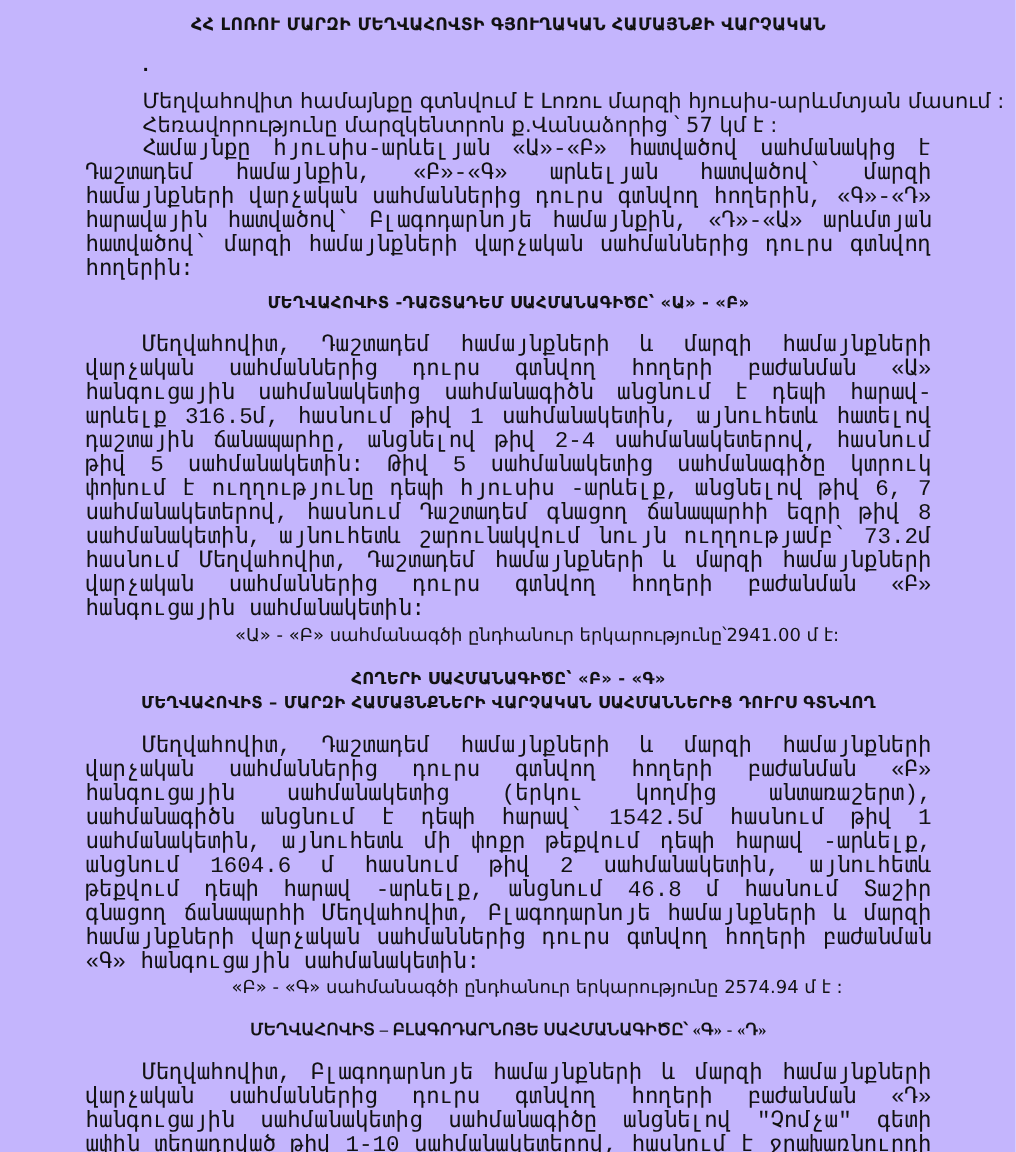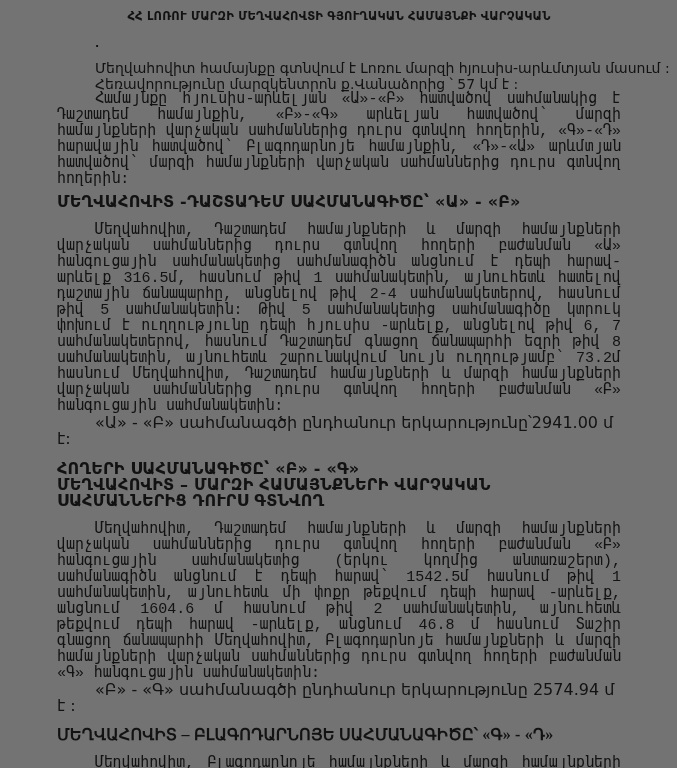--- a/index.html
+++ b/index.html
@@ -12,21 +12,21 @@
     height: 768px;
     overflow: hidden;
     font-family: "DejaVu Sans", sans-serif;
     color: #121212;
   }
   .page {
     box-sizing: border-box;
     width: 677px;
     height: 768px;
     padding: 9px 56px 0 57px;
-    background: #737373;
+    background: #c4b5fd;
   }
   .doc-title {
     text-align: center;
     font-weight: bold;
     font-size: 11.5px;
     line-height: 14.5px;
     letter-spacing: 0.2px;
   }
   .stray-dot {
     font-size: 11px;
@@ -46,32 +46,33 @@
   }
   .para {
     font-size: 15px;
     line-height: 16px;
     text-align: justify;
     text-indent: 38px;
     word-spacing: 0.6px;
     font-family: Liberation Mono, monospace;
   }
   .section-heading {
-    text-align: left;
+    text-align: center;
     font-weight: bold;
-    font-size: 16px;
+    font-size: 11px;
     line-height: 16px;
     letter-spacing: 0.2px;
   }
   .h1-gap { margin-top: 6px; }
   .body-gap { margin-top: 13px; }
   .len-line {
-    font-size: 16px;
+    font-size: 12px;
     line-height: 16px;
     text-indent: 38px;
+    text-align: center;
   }
   .sec2-head-gap { margin-top: 14px; }
   .sec3-head-gap { margin-top: 13px; font-family: Liberation Serif, serif; }
 </style>
 </head>
 <body>
 
 <div class="page">
 
   <div class="doc-title">

